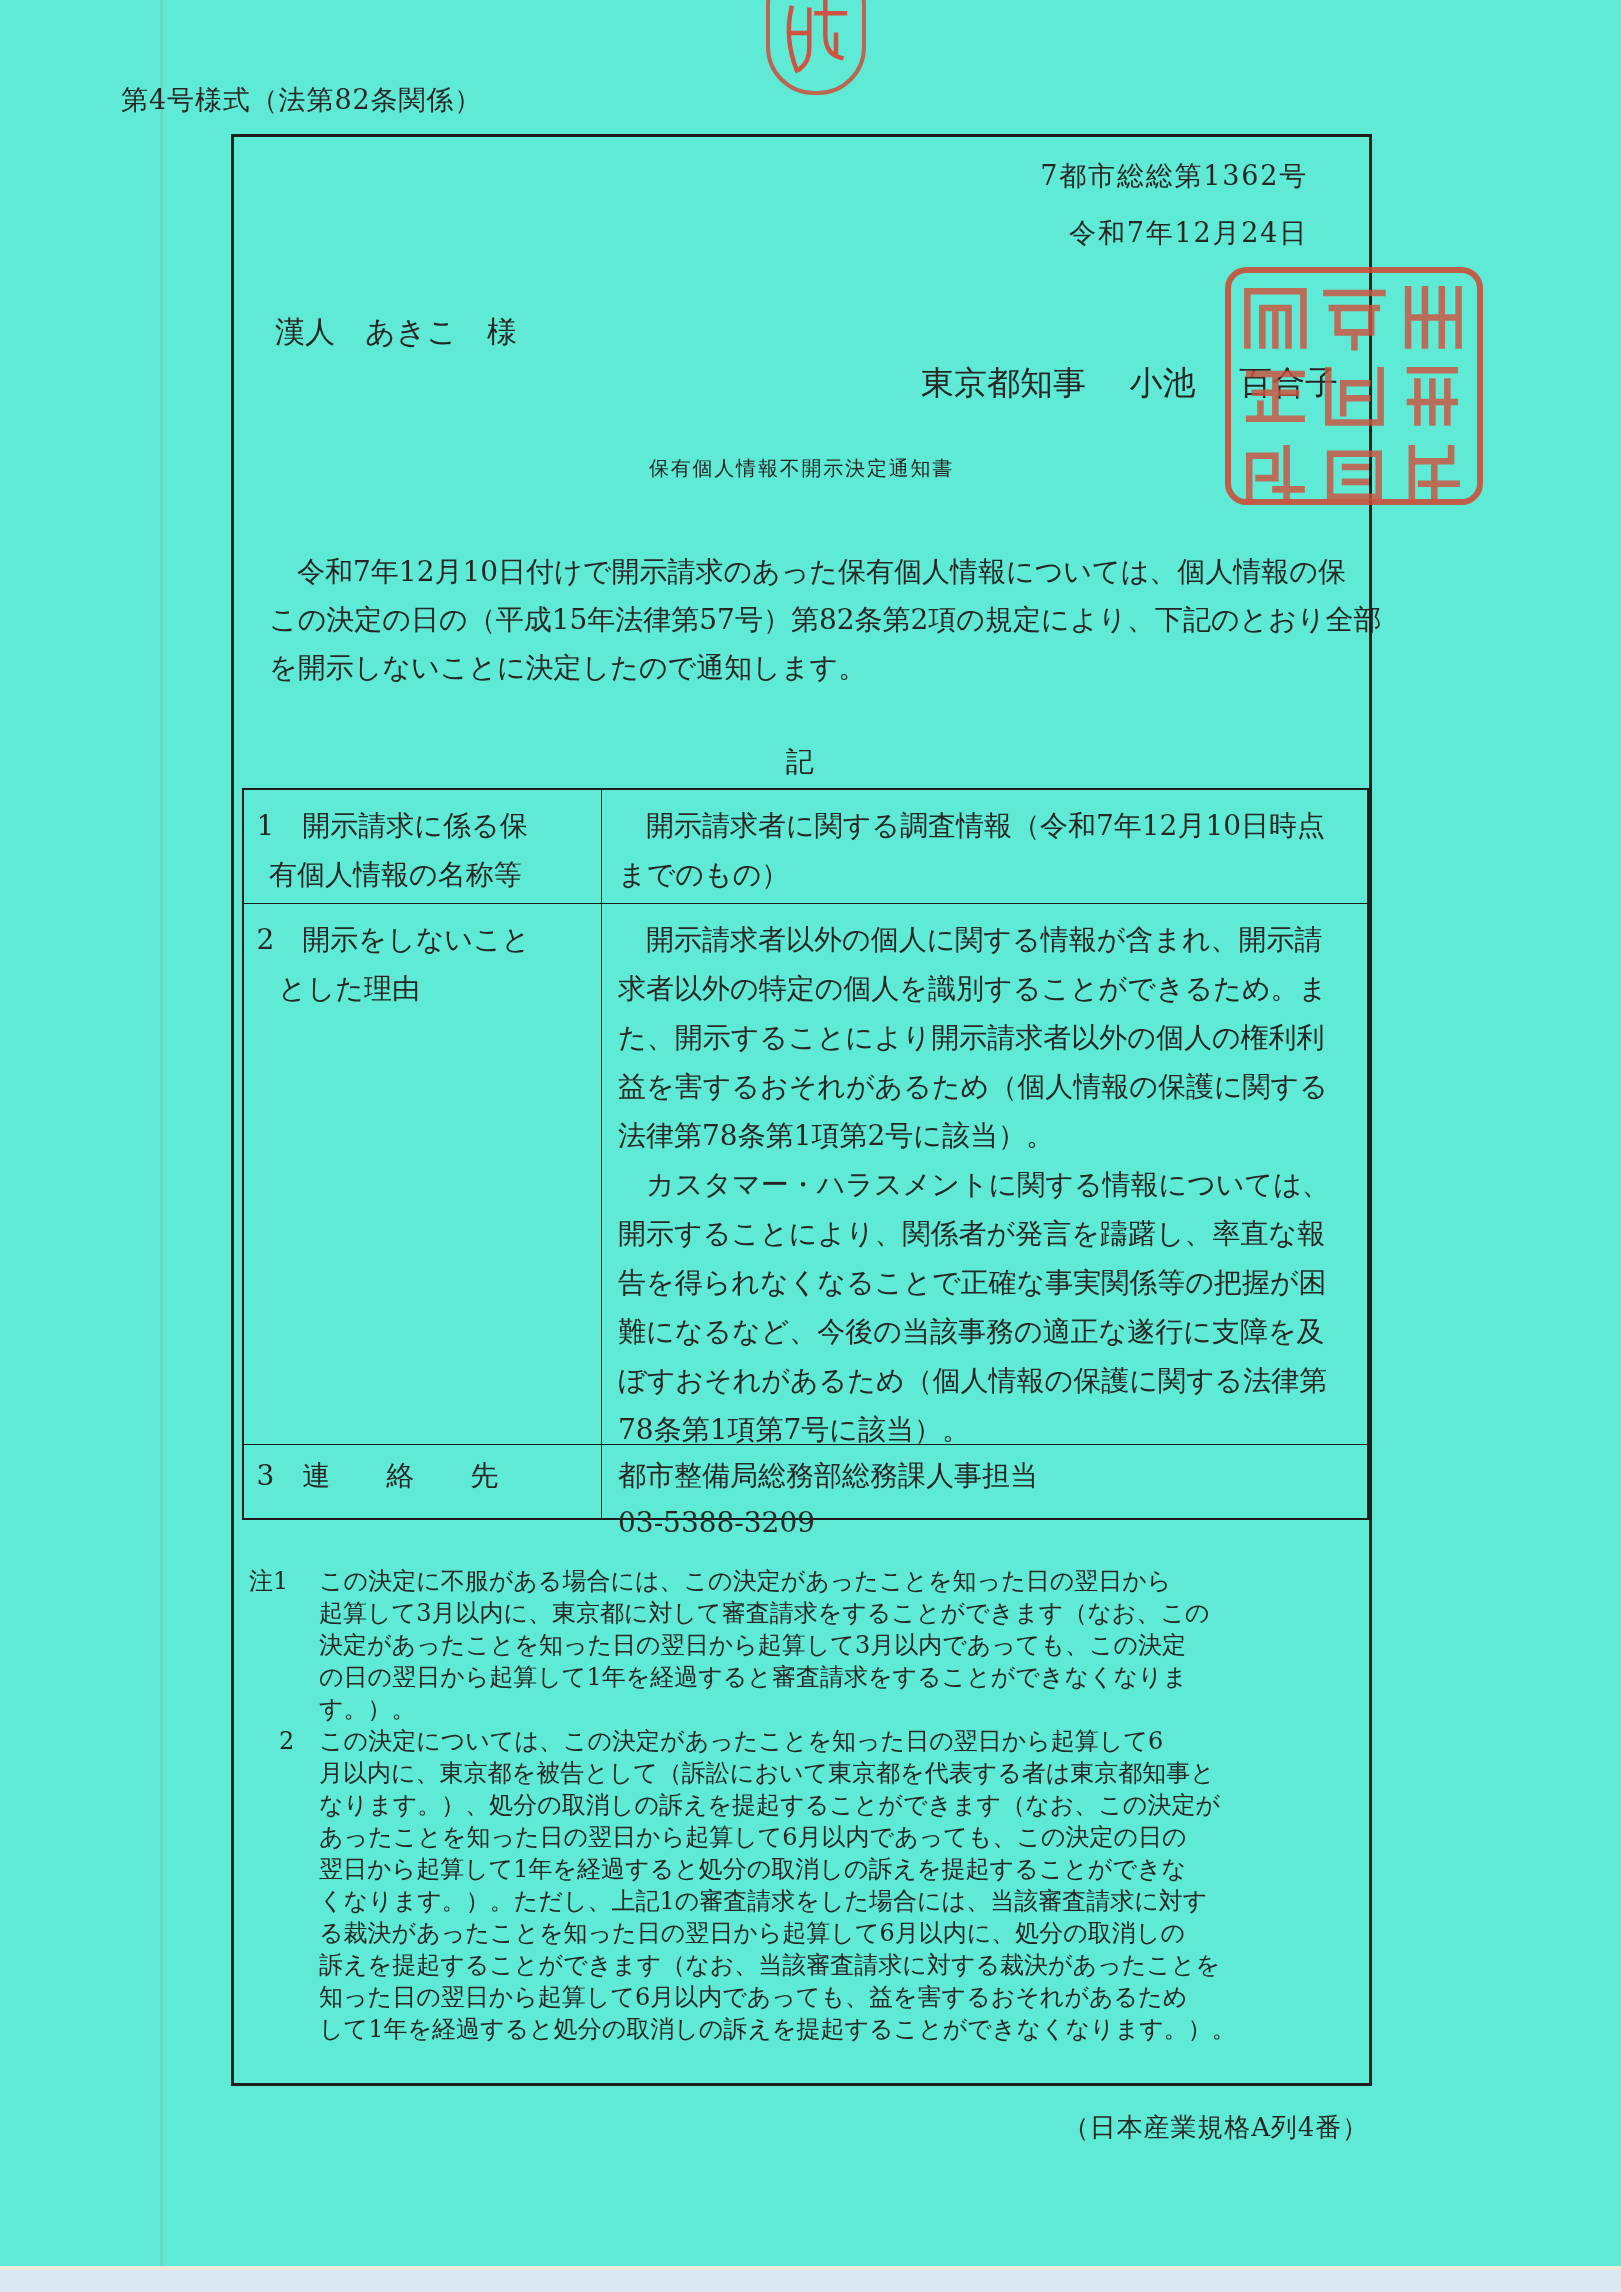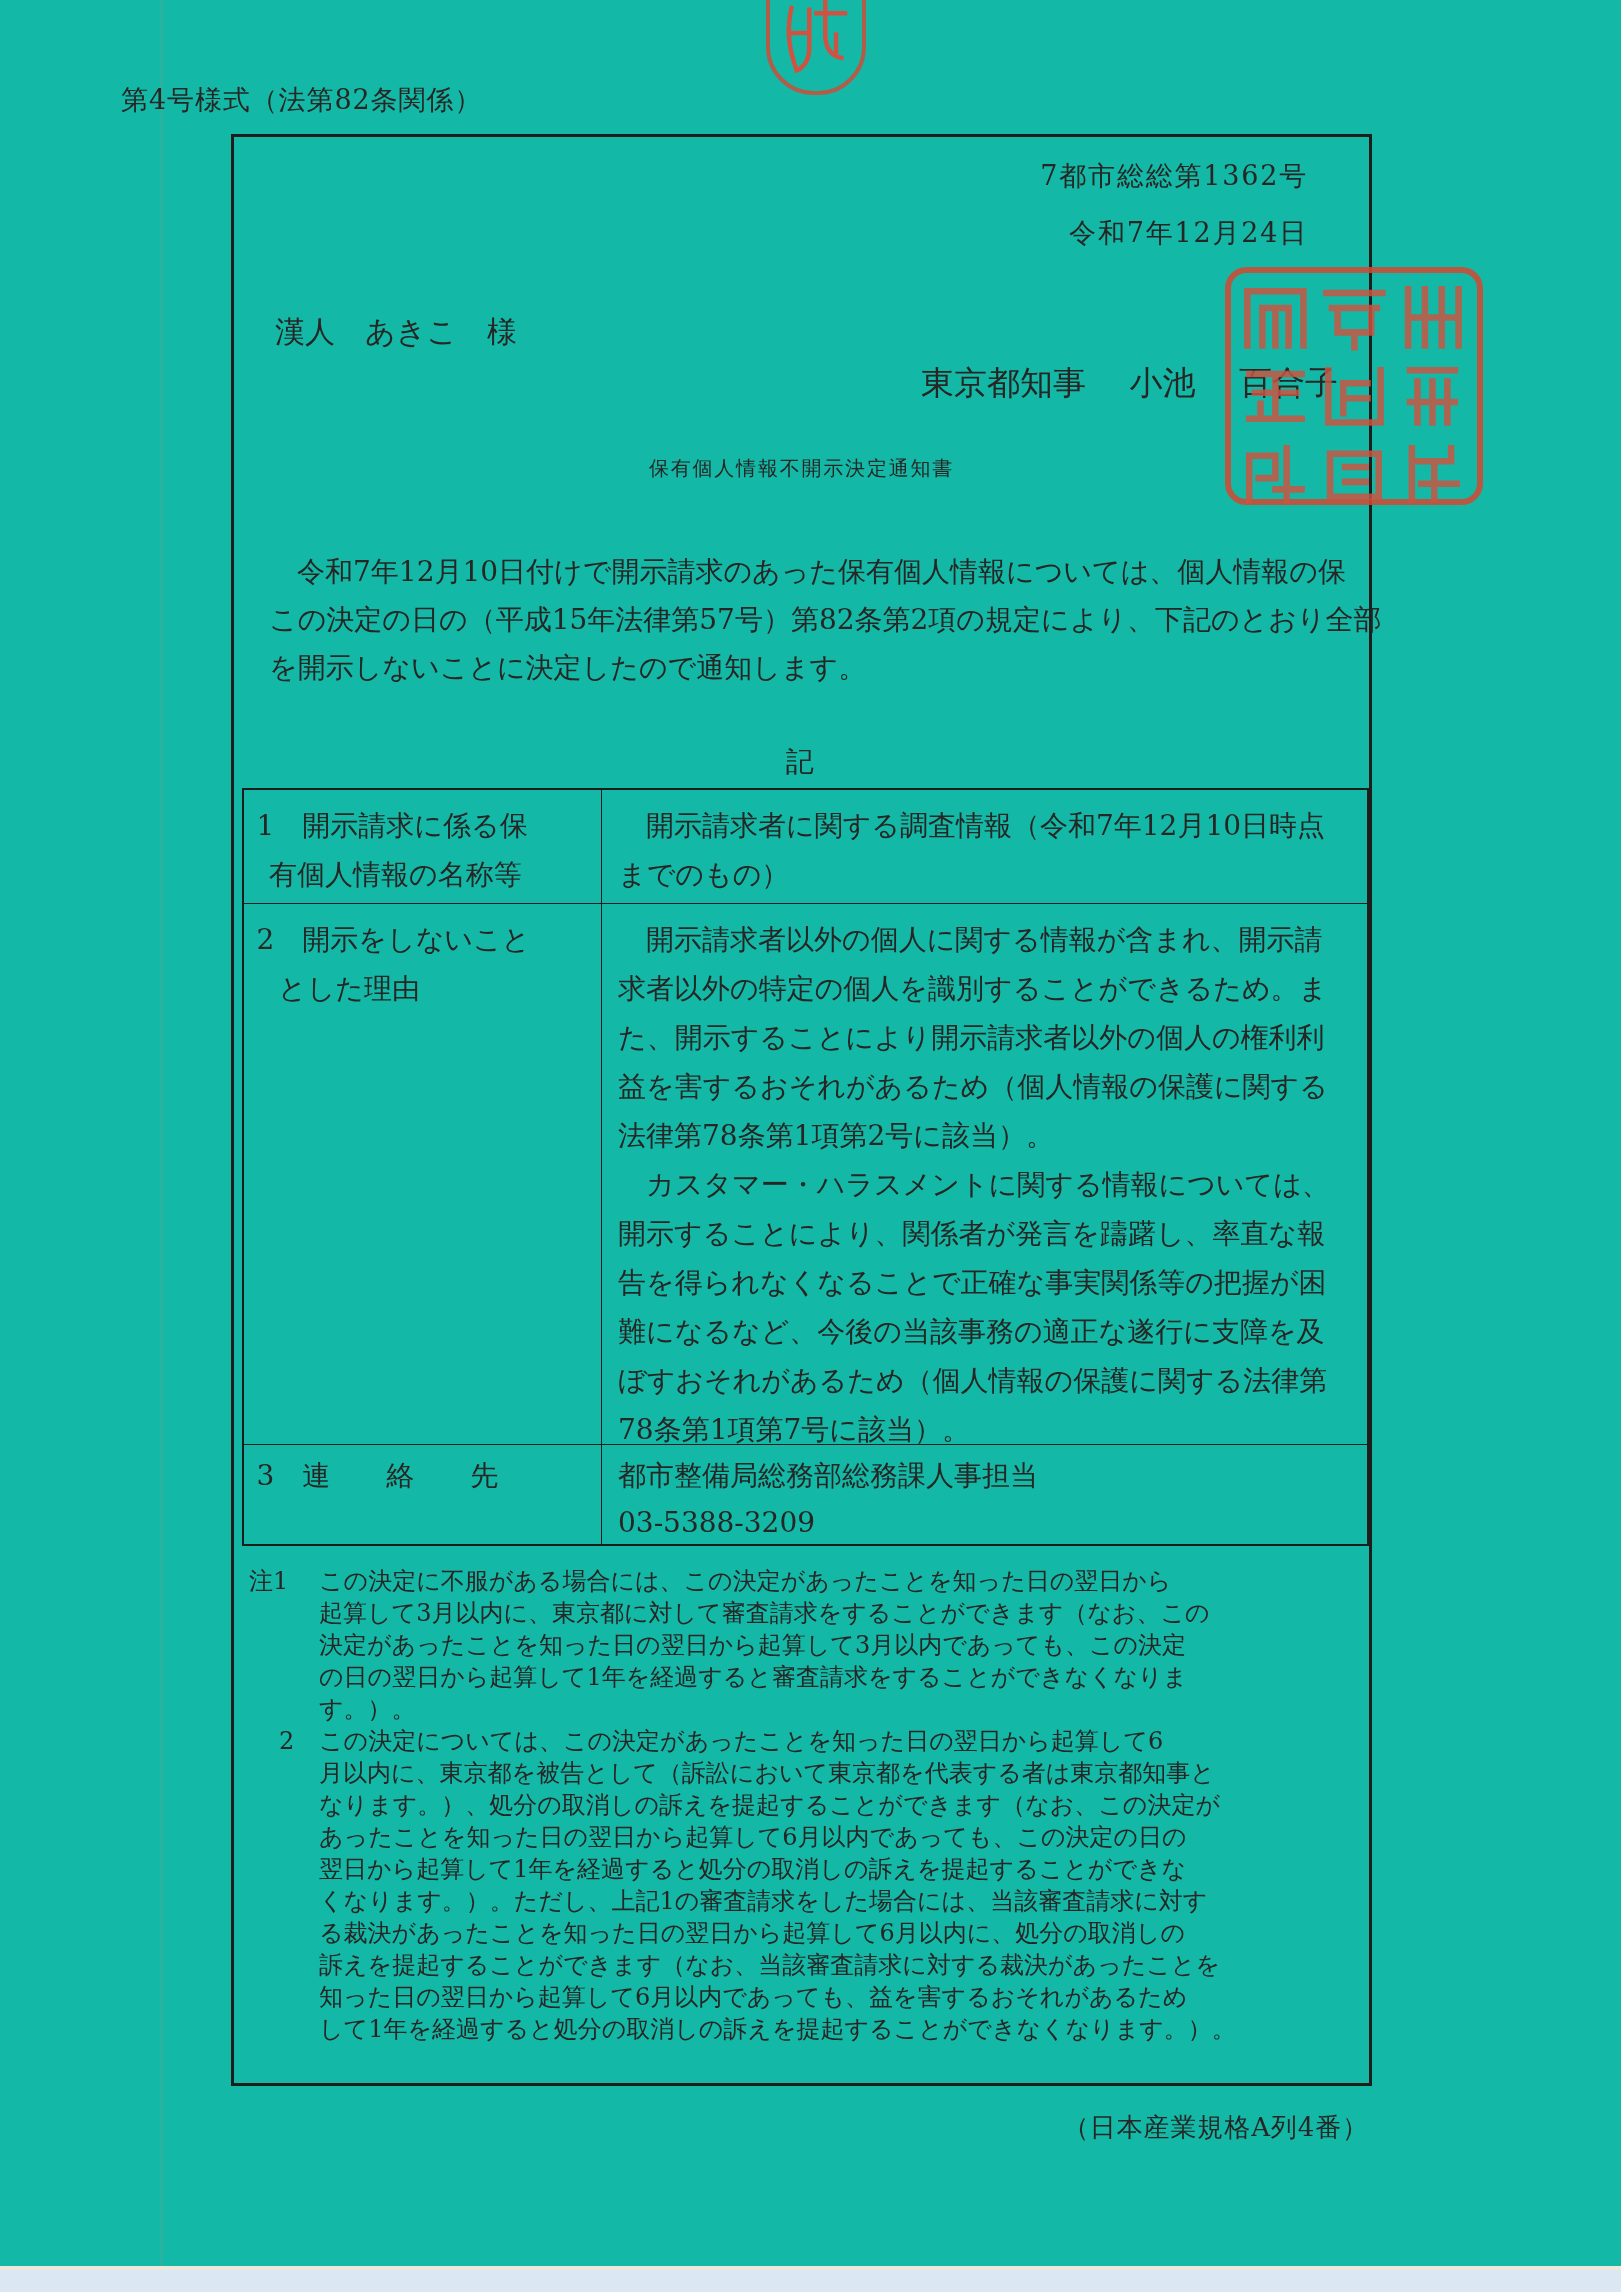--- a/index.html
+++ b/index.html
@@ -1,20 +1,20 @@
 <!DOCTYPE html>
 <html style="font-size:14.3px"><head>
 <meta charset="utf-8">
 <style>
   html,body{margin:0;padding:0;}
   body{background:#e9e6d8;}
   .page{
     position:relative;
     width:1622px;height:2293px;
-    background:#14b8a6;
+    background:#5eead4;
     overflow:hidden;
     font-family:"DejaVu Serif","Liberation Serif",serif;
     color:#262624;
   }
   .abs{position:absolute;}
   .ln{white-space:pre;}
   
   .fold-line{left:160px;top:0;width:2.7px;height:2293px;background:rgba(150,150,125,0.16);}
   .scan-strip{left:0;bottom:0;width:1622px;height:23px;background:#dbe8f3;}
   .scan-strip-edge{left:0;bottom:23px;width:1622px;height:3.6px;background:#eeeadb;}
@@ -34,21 +34,21 @@
 
   
   .info-table{left:242px;top:788px;width:1127px;border:2.7px solid #1d1d1b;box-sizing:border-box;background:transparent;}
   .trow{display:flex;box-sizing:border-box;}
   .trow + .trow{border-top:1.8px solid #1d1d1b;}
   .tcell{box-sizing:border-box;font-size:28px;line-height:49px;padding-top:10.7px;padding-bottom:7.2px;}
   .tcell.head{flex:0 0 358px;border-right:1.8px solid #1d1d1b;padding-left:12.5px;}
   .tcell.cont{flex:1 1 auto;padding-left:16px;padding-right:10.7px;}
   .row-1{height:113px;}
   .row-2{height:541px;}
-  .row-3{height:100px;}
+  .row-3{height:74px;}
   .head-1 .ln:nth-child(2){padding-left:12.5px;}
   .head-2 .ln:nth-child(2){padding-left:21.5px;}
   .row-3 .tcell{line-height:47px;padding-top:7.2px;}
 
   
   .notes{left:249px;top:1565px;width:1123px;font-size:24px;line-height:32px;}
   .note{display:flex;}
   .note-label{flex:0 0 70px;box-sizing:border-box;}
   .note-label.sub{padding-left:30px;}
   .note-text{flex:1 1 auto;}

